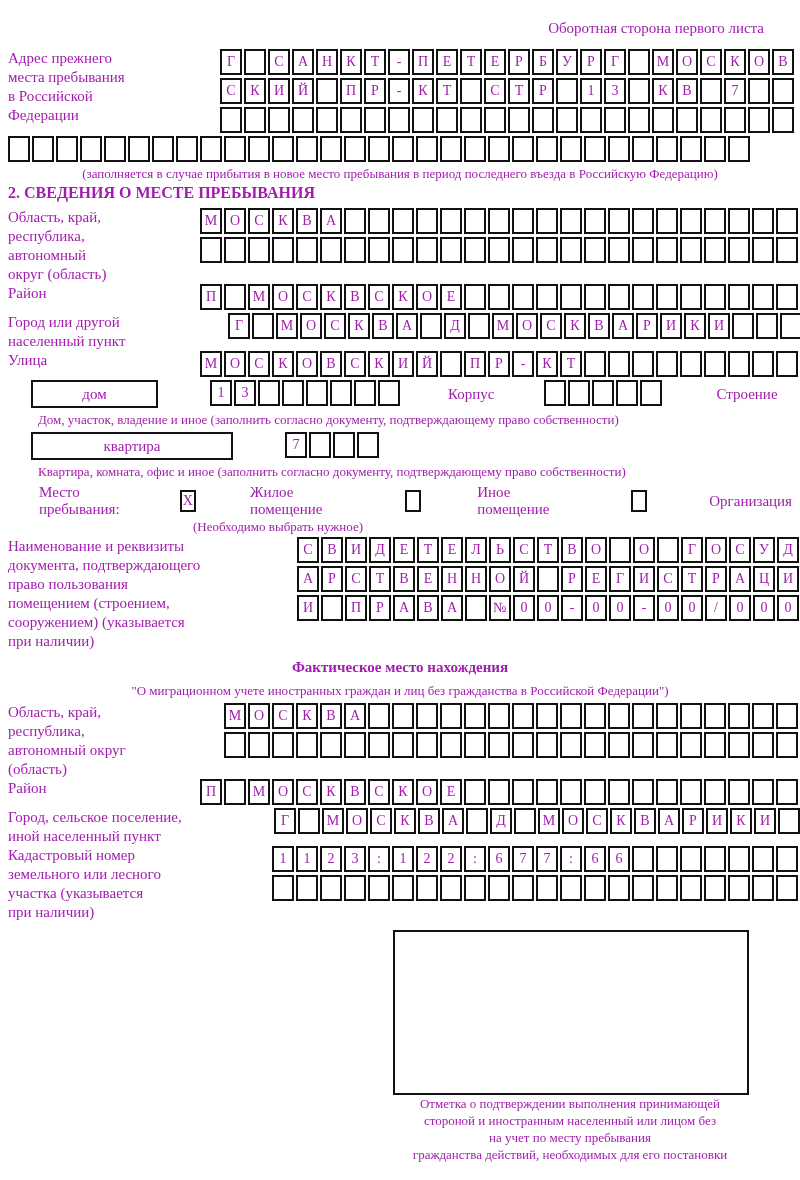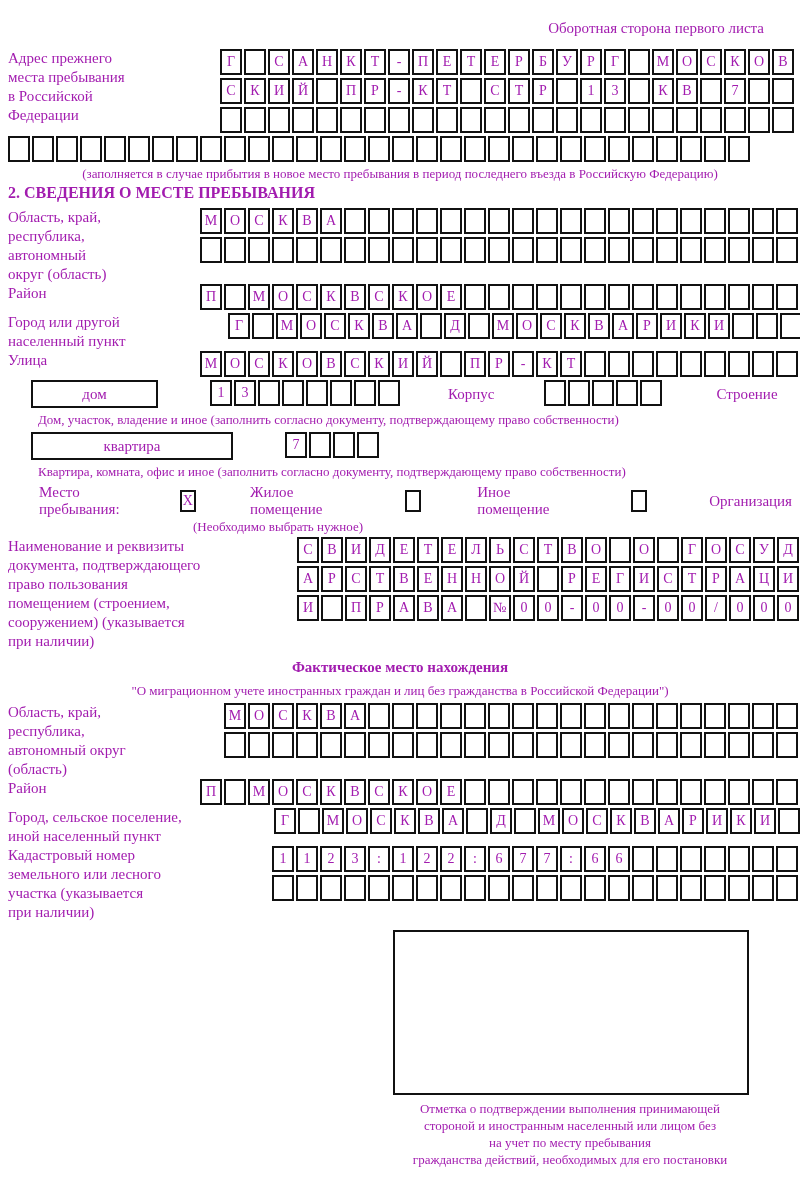--- a/index.html
+++ b/index.html
@@ -27,21 +27,21 @@
   .flatbox{width:198px;margin-left:23px;}
   .inl-lbl{font-size:15px;line-height:28px;flex:0 0 auto;}
   .stayrow{margin-left:31px;align-items:center;margin-top:4px;}
   .stay-lbl{font-size:15px;}
   .cbox{display:inline-block;width:18px;height:18px;border:2px solid #111;text-align:center;
         line-height:18px;font-size:14px;background:#fff;}
   .hint{font-size:13px;line-height:17px;width:540px;text-align:center;margin-bottom:2px;}
   .mb2{margin-bottom:2px}.mb4{margin-bottom:4px}
   .stampwrap{margin-left:385px;margin-top:8px;}
   .stampbox{border:2px solid #111;width:352px;height:161px;background:#fff;}
-  .stampcap{width:370px;margin-left:-8px;text-align:center;font-size:13px;line-height:17px;margin-top:5px;}
+  .stampcap{width:370px;margin-left:-8px;text-align:center;font-size:13px;line-height:17px;}
   .notewrap{width:100%;}
 </style>
 </head>
 <body>
 
 <div class="page">
 
   <div class="corner">Оборотная сторона первого листа</div>
 
   <div class="frow">

